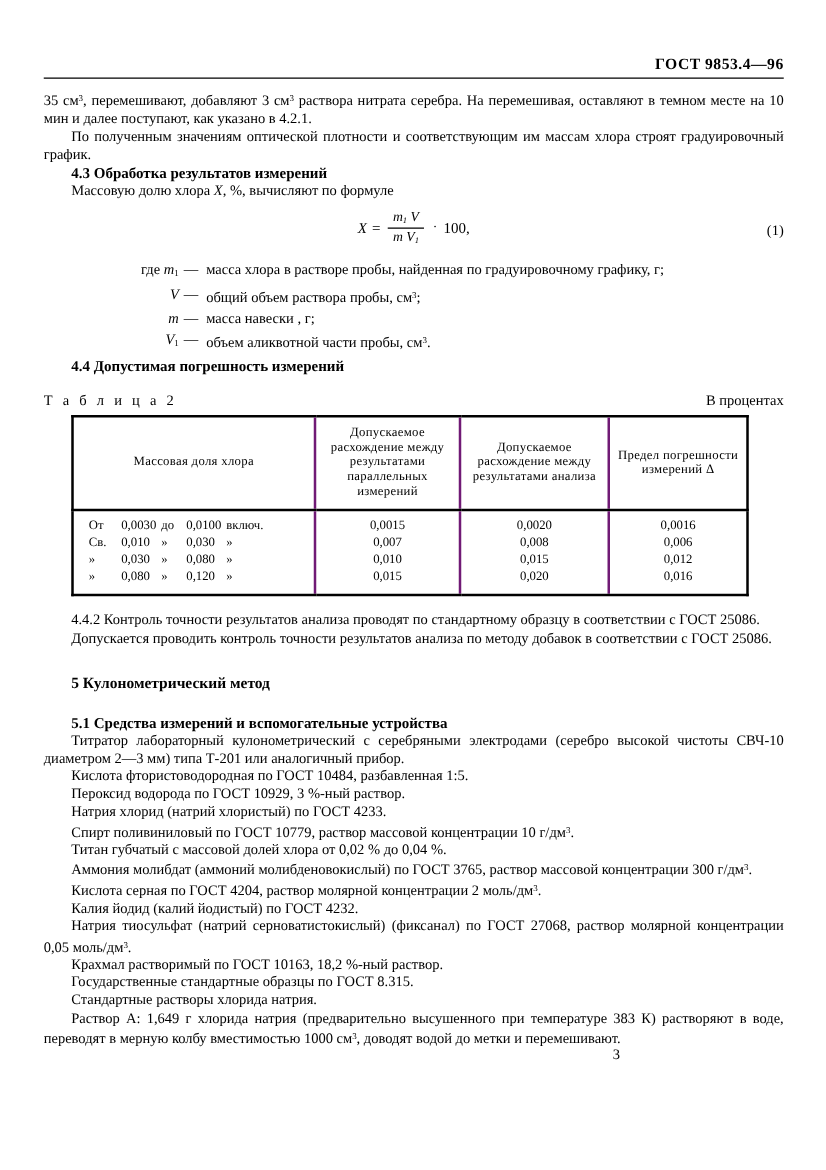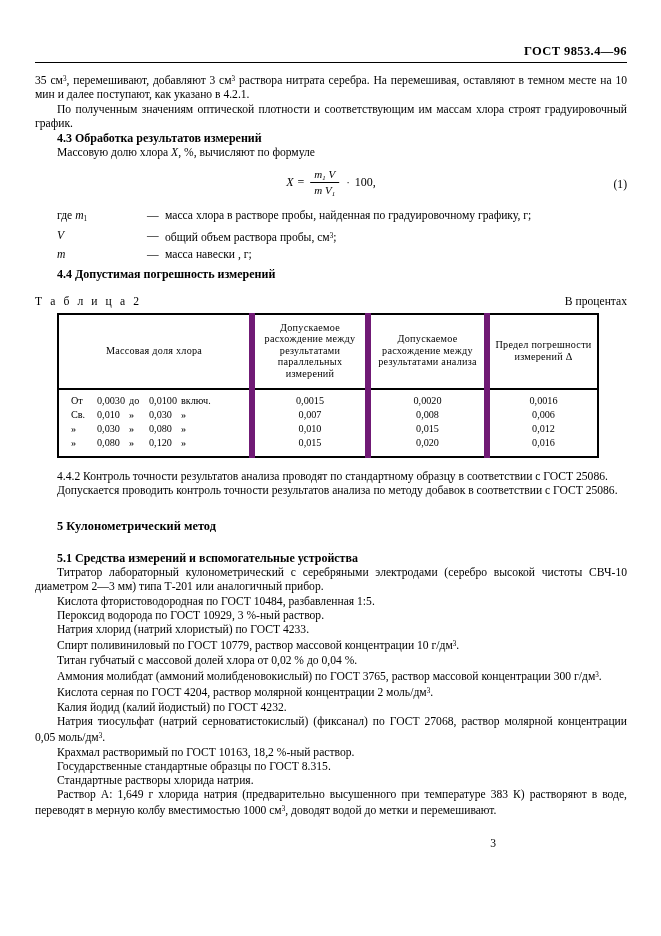--- a/index.html
+++ b/index.html
@@ -122,21 +122,21 @@
     margin-top: 4px;
     margin-left: 22px;
     font-size: 11.6px;
   }
   .wheretbl td {
     padding: 1.2px 0;
     vertical-align: top;
     line-height: 14.4px;
   }
   .w-lbl {
-    text-align: left;
+    text-align: right;
     white-space: nowrap;
     padding-right: 4px !important;
     width: 86px;
   }
   .w-dash { width: 12px; padding-right: 6px !important; }
   .w-txt { text-align: left; }
 
   
   .tbl-cap-row {
     display: flex;
@@ -149,21 +149,21 @@
   .tbl-units { letter-spacing: 0; }
 
   table.t2 {
     border-collapse: collapse;
     width: 540px;
     margin-top: 5px;
     margin-left: 22px;
     table-layout: fixed;
   }
   table.t2 th, table.t2 td {
-    border-left: 6px solid #701a75;
+    border-left: 2px solid #701a75;
     border-right: 1px solid #000;
     font-weight: normal;
     font-size: 10.2px;
   }
   table.t2 thead th {
     border-top: 2.1px solid #000;
     border-bottom: 2.1px solid #000;
     padding: 7px 4px 8px 4px;
     text-align: center;
     vertical-align: middle;
@@ -251,20 +251,25 @@
         </tr>
         <tr>
           <td class="w-lbl"><i>V</i></td>
           <td class="w-dash">—</td>
           <td class="w-txt">общий объем раствора пробы, см<sup>3</sup>;</td>
         </tr>
         <tr>
           <td class="w-lbl"><i>m</i></td>
           <td class="w-dash">—</td>
           <td class="w-txt">масса навески , г;</td>
+        </tr>
+        <tr>
+          <td class="w-lbl"><i>V</i><sub>1</sub></td>
+          <td class="w-dash">—</td>
+          <td class="w-txt">объем аликвотной части пробы, см<sup>3</sup>.</td>
         </tr>
       </tbody>
     </table>
 
     <h4 class="sec" style="margin-top:3px;">4.4  Допустимая погрешность измерений</h4>
 
     <div class="tbl-cap-row">
       <span class="tbl-cap">Т а б л и ц а  2</span>
       <span class="tbl-units">В процентах</span>
     </div>

